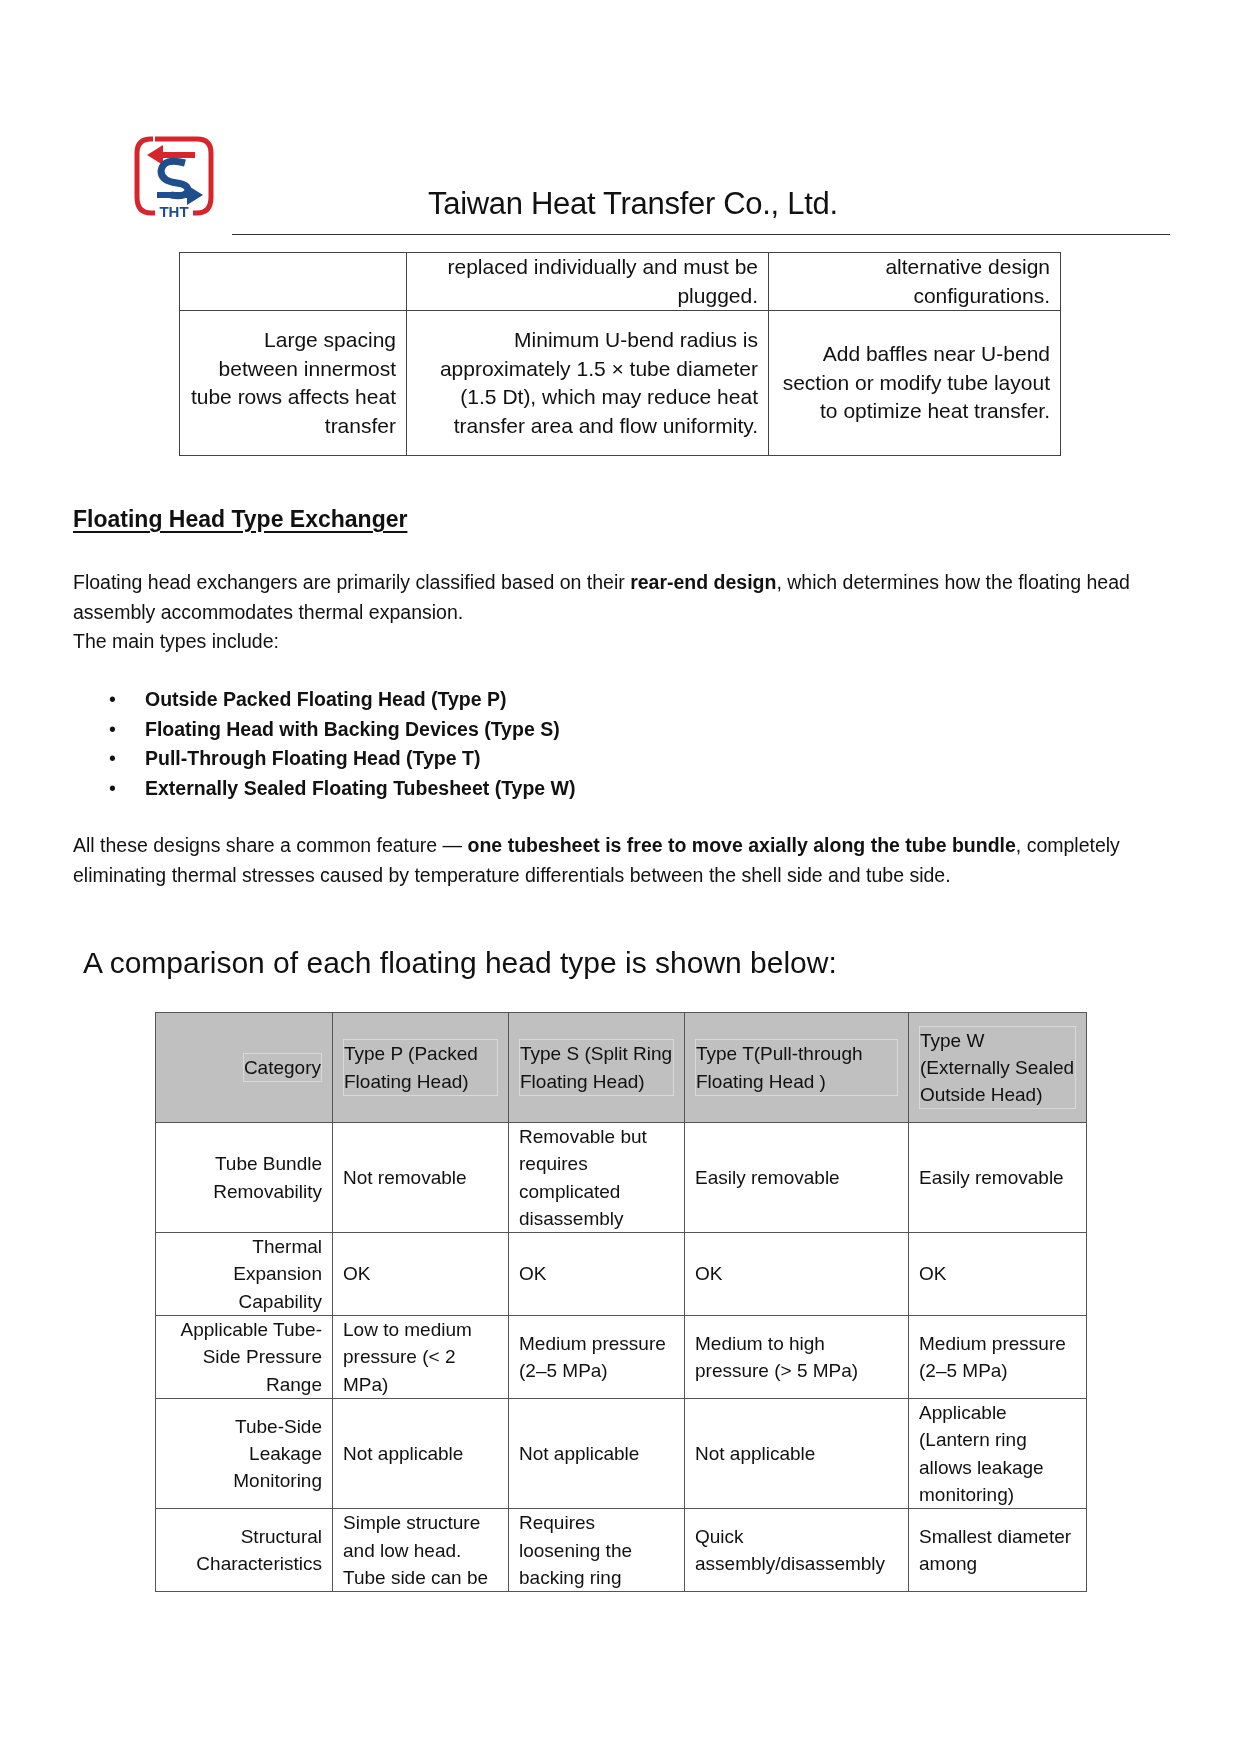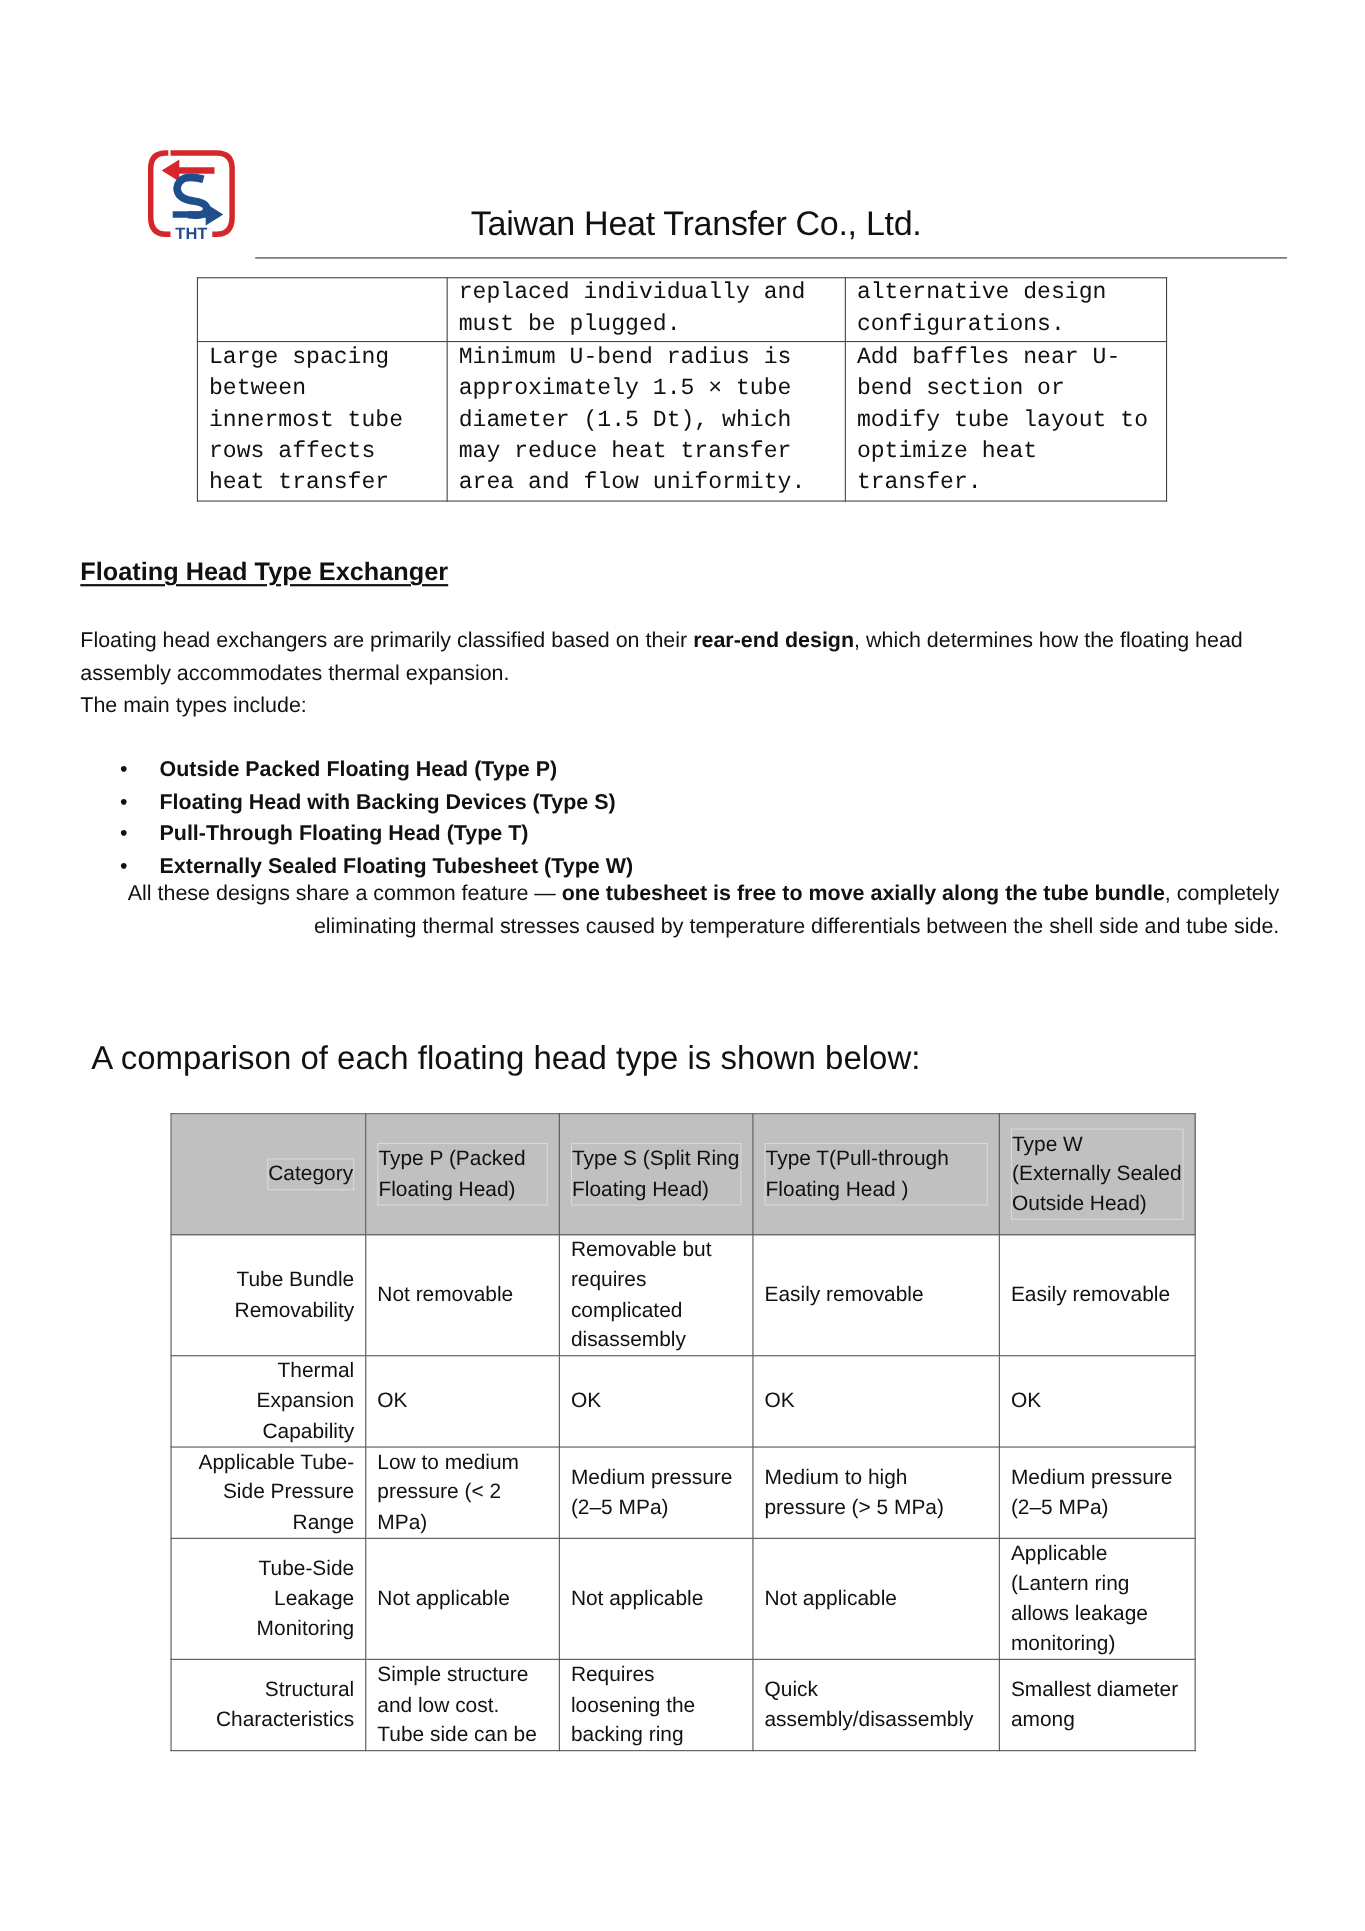--- a/index.html
+++ b/index.html
@@ -1,39 +1,39 @@
 <!DOCTYPE html>
 <html><head>
 <meta charset="utf-8">
 <style>
   html, body { margin: 0; padding: 0; background: #ffffff; }
   body { width: 1241px; height: 1755px; position: relative; overflow: hidden; color: #111; }
   .sans { font-family: "Liberation Sans", "DejaVu Sans", sans-serif; }
-  .serif { font-family: Liberation Mono, monospace; }
+  .serif { font-family: Liberation Sans, sans-serif; text-align: right; }
 
   #logo { position: absolute; left: 133px; top: 135px; width: 82px; height: 86px; }
   #company-title { position: absolute; left: 428px; top: 180px; font-size: 31px; line-height: 48px; white-space: nowrap; letter-spacing: -0.3px; }
   #header-rule { position: absolute; left: 232px; top: 234px; width: 938px; height: 0; border-top: 1.5px solid #333; }
 
   table { border-collapse: collapse; }
   #top-table { position: absolute; left: 179px; top: 252px; width: 882px; font-size: 21px; line-height: 28.5px; }
   #top-table td { border: 1.2px solid #444; vertical-align: middle; padding: 0 10px; }
   #top-table td.c1 { width: 206px; }
   #top-table td.c2 { width: 341px; }
 
   #section-heading { position: absolute; left: 73px; top: 506px; font-size: 23px; font-weight: bold; text-decoration: underline; text-underline-offset: 4px; white-space: nowrap; }
   .para { position: absolute; left: 73px; width: 1100px; font-size: 19.5px; line-height: 29.5px; }
   #intro { top: 568px; }
   #intro-types { top: 627px; }
 
   #type-list { position: absolute; left: 73px; top: 685px; margin: 0; padding: 0; list-style: none; font-size: 19.5px; font-weight: bold; line-height: 29.5px; }
   #type-list li { position: relative; padding-left: 72px; white-space: nowrap; }
   #type-list li .bullet { position: absolute; left: 36px; top: 0; font-weight: normal; }
 
-  #common-feature { top: 798px; width: 1090px; text-align: right; }
+  #common-feature { top: 831px; width: 1090px; }
   #comparison-lead { position: absolute; left: 83px; top: 946px; font-size: 30px; white-space: nowrap; }
 
   #compare-table { position: absolute; left: 155px; top: 1012px; width: 931px; font-size: 19px; line-height: 27.3px; table-layout: fixed; }
   #compare-table th, #compare-table td { border: 1.4px solid #555; padding: 0 10px; vertical-align: middle; text-align: left; font-weight: normal; }
   #compare-table th { background: #c0c0c0; }
   #compare-table .cat { text-align: right; }
   #compare-table th .hbox { border: 1px solid #d9d9d9; display: inline-block; }
   #compare-table tr.r-head { height: 110px; }
   #compare-table tr.r1 { height: 110px; }
   #compare-table tr.r2 { height: 82px; }
@@ -131,19 +131,19 @@
     </tr>
     <tr class="r4">
       <td class="cat">Tube-Side Leakage Monitoring</td>
       <td>Not applicable</td>
       <td>Not applicable</td>
       <td>Not applicable</td>
       <td>Applicable (Lantern ring allows leakage monitoring)</td>
     </tr>
     <tr class="r5">
       <td class="cat">Structural Characteristics</td>
-      <td>Simple structure and low cost. Tube side can be</td>
+      <td>Simple structure and low head. Tube side can be</td>
       <td>Requires loosening the backing ring</td>
       <td>Quick assembly/disassembly</td>
       <td>Smallest diameter among</td>
     </tr>
   </tbody>
 </table>
 
 </body></html>

